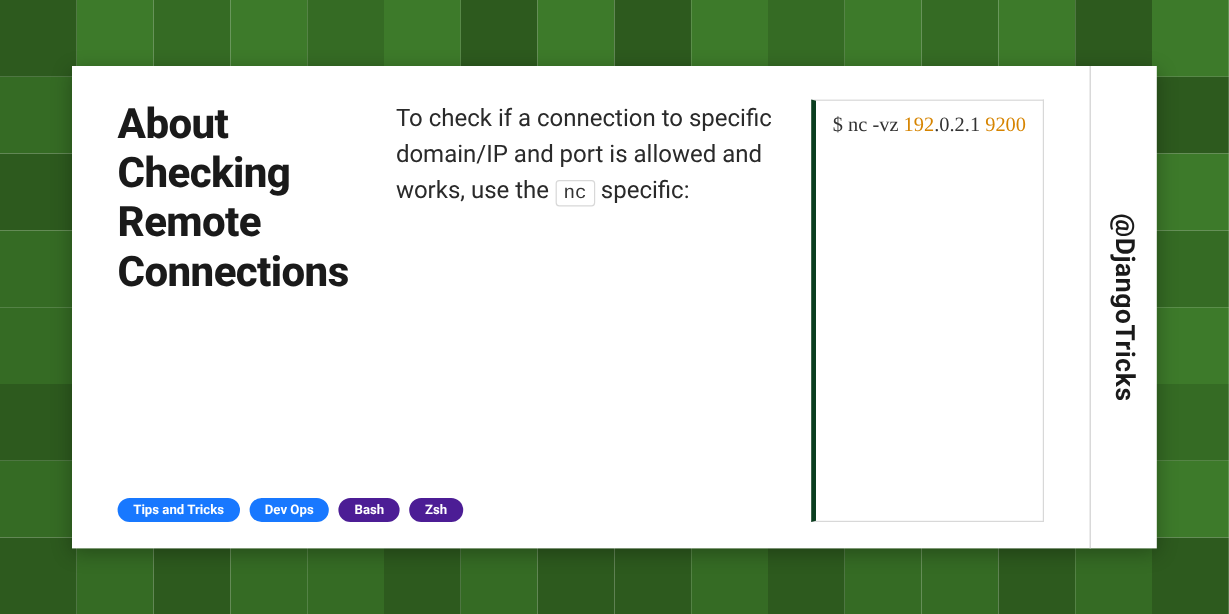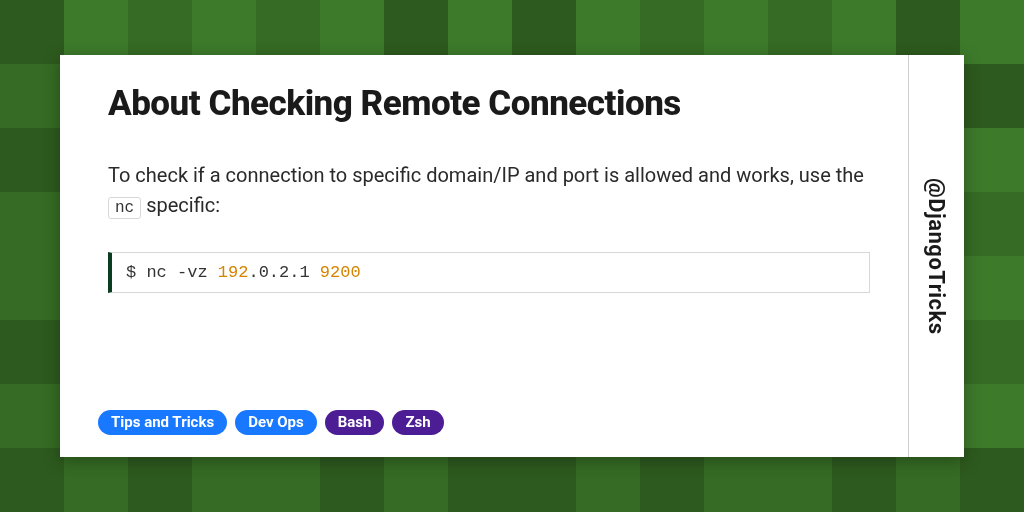--- a/index.html
+++ b/index.html
@@ -25,23 +25,23 @@
   left: 60px;
   top: 55px;
   width: 904px;
   height: 402px;
   background: #ffffff;
   box-shadow: 0 4px 16px rgba(0,0,0,0.3);
   display: flex;
 }
 .main {
   flex: 1;
-  padding: 28px 38px 22px 48px;
-  display: flex;
-  flex-direction: column;
+  padding: 28px 38px 22px 38px;
+  display: flex;
+  flex-direction: row;
   position: relative;
   gap: 14px;
 }
 .side {
   width: 56px;
   border-left: 1px solid #d0d0d0;
   display: flex;
   align-items: center;
   justify-content: center;
 }
@@ -71,38 +71,38 @@
   border: 1px solid #d8d8d8;
   padding: 1px 6px;
   border-radius: 3px;
   color: #333;
   text-align: center;
 }
 .codeblock {
   border: 1px solid #d8d8d8;
   border-left: 4px solid #0a3d1f;
   padding: 10px 14px;
-  font-family: Liberation Mono, monospace;
+  font-family: Liberation Serif, serif;
   font-size: 17px;
   color: #333;
   white-space: pre;
 }
 .codeblock .hl { color: #d68400; }
 .tags {
   position: absolute;
   left: 38px;
   bottom: 22px;
   display: flex;
   gap: 8px;
 }
 .tag {
   display: inline-block;
   padding: 3px 13px 4px 13px;
   border-radius: 999px;
-  font-size: 15px;
+  font-size: 11px;
   font-weight: 700;
   color: #fff;
 }
 .tag.blue { background: #1878ff; }
 .tag.gray { background: #4c1d95; }
 </style>
 </head>
 <body>
 
 <div class="bg">

